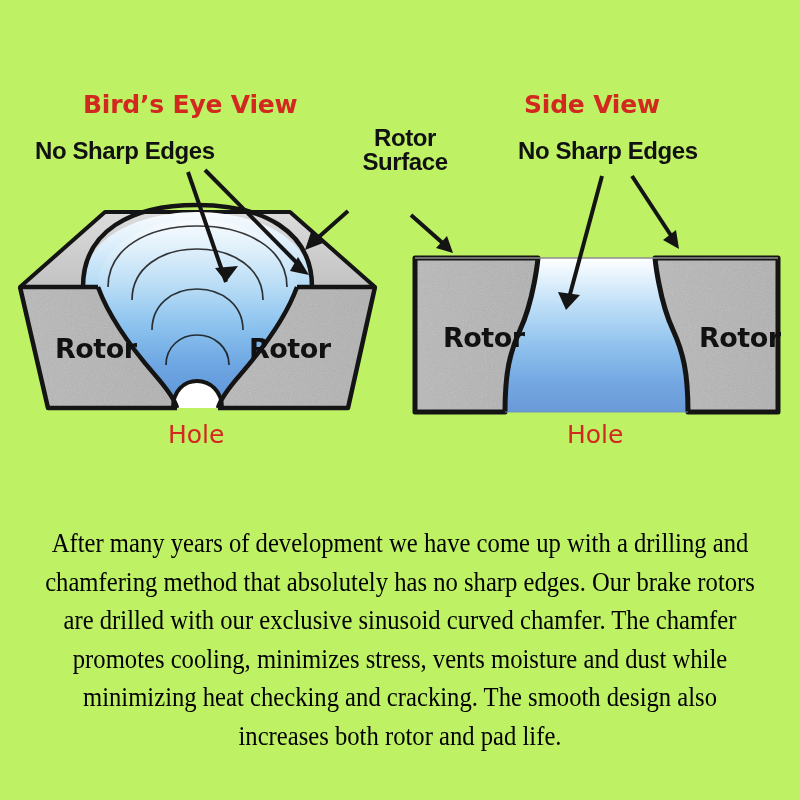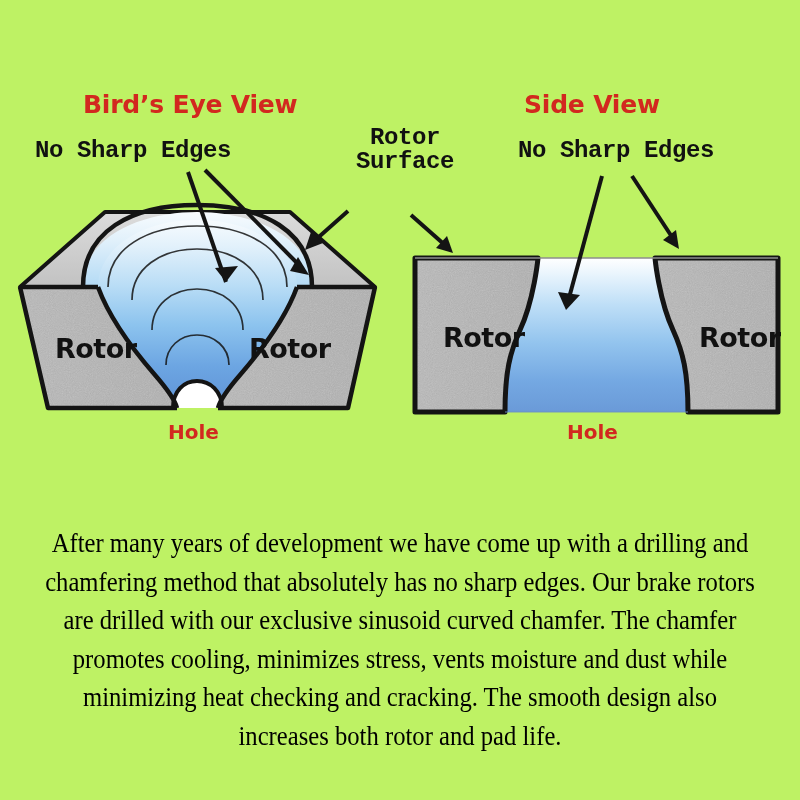--- a/index.html
+++ b/index.html
@@ -5,28 +5,28 @@
   html,body{margin:0;padding:0;background:#ffffff;}
   body{width:800px;height:800px;overflow:hidden;font-family:"Liberation Sans",sans-serif;}
   #stage{position:relative;width:800px;height:800px;background:#bef264;}
   .hdg{
     position:absolute;color:#d2281f;font-weight:bold;
     font-family:"DejaVu Sans","Liberation Sans",sans-serif;
     font-size:25px;letter-spacing:-0.2px;white-space:nowrap;
   }
   .lbl{
     position:absolute;color:#111111;font-weight:bold;
-    font-family:Liberation Mono, monospace;
+    font-family:Liberation Sans, sans-serif;
     font-size:24px;letter-spacing:-0.4px;white-space:nowrap;line-height:1.02;
   }
   .lbl.multi{white-space:normal;text-align:center;line-height:0.99;}
   .holelbl{
-    position:absolute;color:#d2281f;font-weight:bold;
+    position:absolute;color:#d2281f;font-weight:normal;
     font-family:"DejaVu Sans","Liberation Sans",sans-serif;
-    font-size:20px;white-space:nowrap;
+    font-size:25px;white-space:nowrap;
   }
   svg{position:absolute;left:0;top:0;}
   #para{
     position:absolute;left:8px;top:524px;width:784px;
     text-align:center;color:#000000;
     font-family:"Liberation Serif","DejaVu Serif",serif;
     font-size:26.5px;line-height:38.5px;
     transform:scaleX(0.93);transform-origin:center top;
   }
   .rotortxt{

